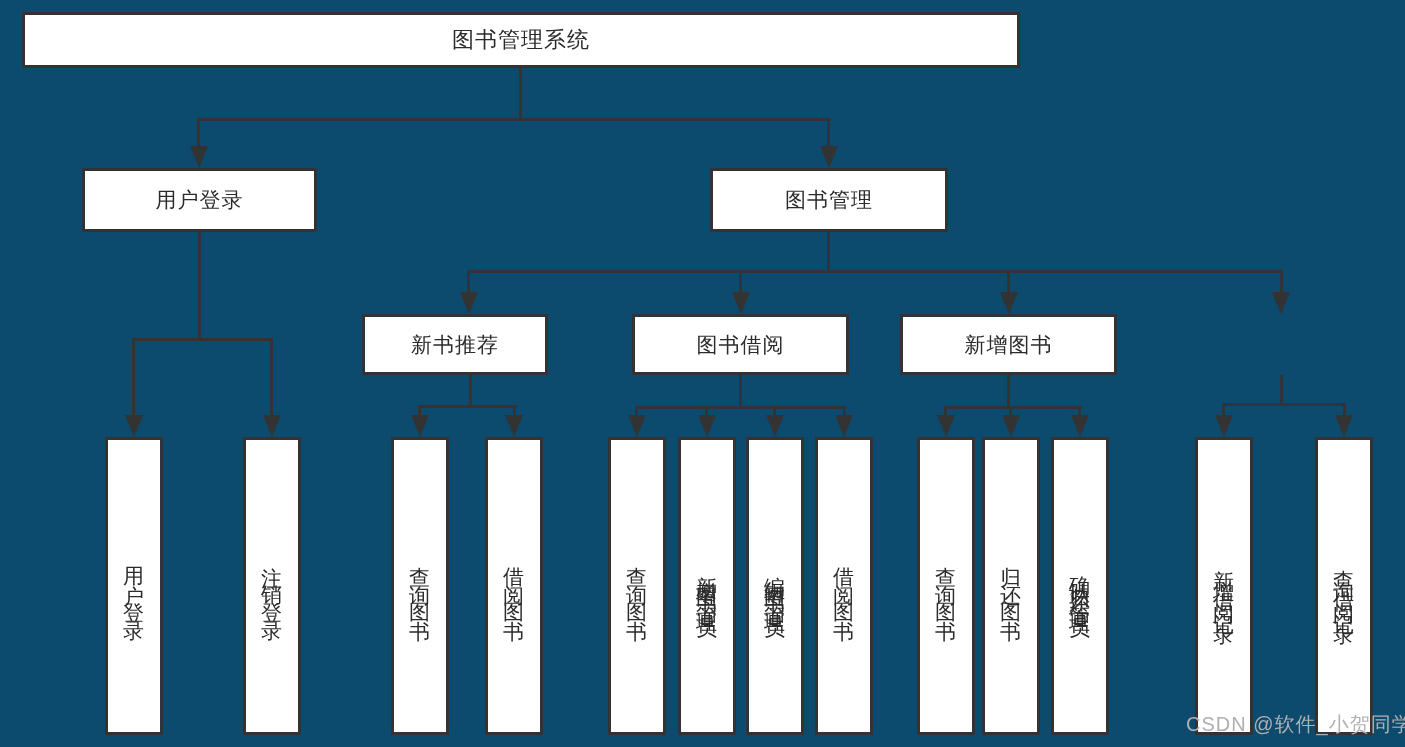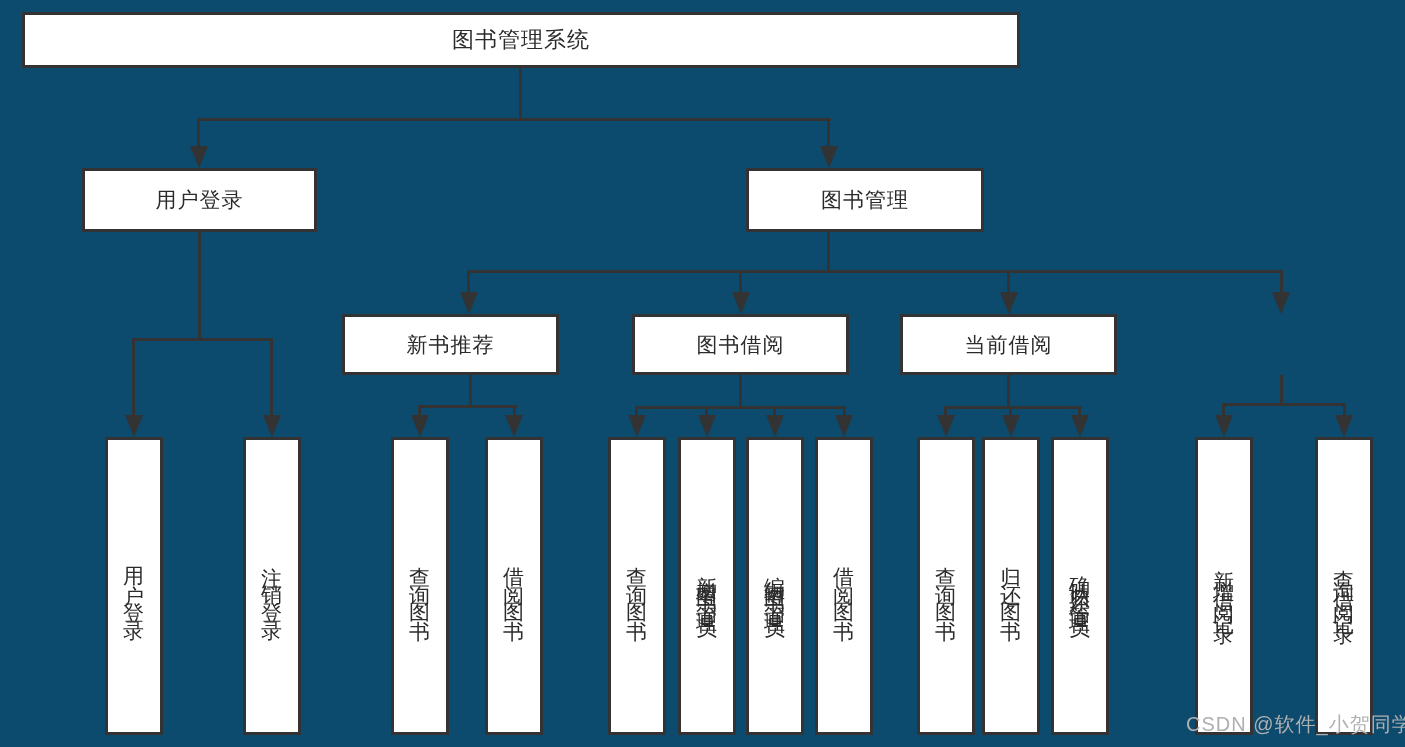--- a/index.html
+++ b/index.html
@@ -91,21 +91,21 @@
   <div class="line" style="left:519px; top:68px; width:3px; height:52px;"></div>
   <div class="line" style="left:197px; top:118px; width:634px; height:3px;"></div>
   <div class="line" style="left:197px; top:118px; width:3px; height:30px;"></div>
   <div class="line" style="left:827px; top:118px; width:3px; height:30px;"></div>
   <div class="arrow" style="left:190px; top:146px;"></div>
   <div class="arrow" style="left:820px; top:146px;"></div>
 
   <div class="box" style="left:82px; top:168px; width:235px; height:64px;">
     <span>用户登录</span>
   </div>
-  <div class="box" style="left:746px; top:168px; width:238px; height:64px;">
+  <div class="box" style="left:710px; top:168px; width:238px; height:64px;">
     <span>图书管理</span>
   </div>
 
   <div class="line" style="left:198px; top:232px; width:3px; height:106px;"></div>
   <div class="line" style="left:132px; top:338px; width:141px; height:3px;"></div>
   <div class="line" style="left:132px; top:338px; width:3px; height:79px;"></div>
   <div class="line" style="left:270px; top:338px; width:3px; height:79px;"></div>
   <div class="arrow" style="left:125px; top:415px;"></div>
   <div class="arrow" style="left:263px; top:415px;"></div>
 
@@ -113,28 +113,28 @@
   <div class="line" style="left:467px; top:270px; width:816px; height:3px;"></div>
   <div class="line" style="left:467px;  top:270px; width:3px; height:22px;"></div>
   <div class="line" style="left:739px;  top:270px; width:3px; height:22px;"></div>
   <div class="line" style="left:1007px; top:270px; width:3px; height:22px;"></div>
   <div class="line" style="left:1280px; top:270px; width:3px; height:22px;"></div>
   <div class="arrow" style="left:460px;  top:292px;"></div>
   <div class="arrow" style="left:732px;  top:292px;"></div>
   <div class="arrow" style="left:1000px; top:292px;"></div>
   <div class="arrow" style="left:1272px; top:292px;"></div>
 
-  <div class="box" style="left:342px; top:314px; width:217px; height:61px;justify-content:center;">
+  <div class="box" style="left:362px; top:314px; width:186px; height:61px;justify-content:center;">
     <span>新书推荐</span>
   </div>
   <div class="box" style="left:632px; top:314px; width:217px; height:61px;">
     <span>图书借阅</span>
   </div>
   <div class="box" style="left:900px; top:314px; width:217px; height:61px;">
-    <span>当前借阅</span>
+    <span>新增图书</span>
   </div>
 
   <div class="line" style="left:469px; top:375px; width:3px; height:32px;"></div>
   <div class="line" style="left:418px; top:405px; width:99px; height:3px;"></div>
   <div class="line" style="left:418px; top:405px; width:3px; height:12px;"></div>
   <div class="line" style="left:513px; top:405px; width:3px; height:12px;"></div>
   <div class="arrow" style="left:411px; top:415px;"></div>
   <div class="arrow" style="left:505px; top:415px;"></div>
 
   <div class="line" style="left:739px; top:375px; width:3px; height:33px;"></div>

